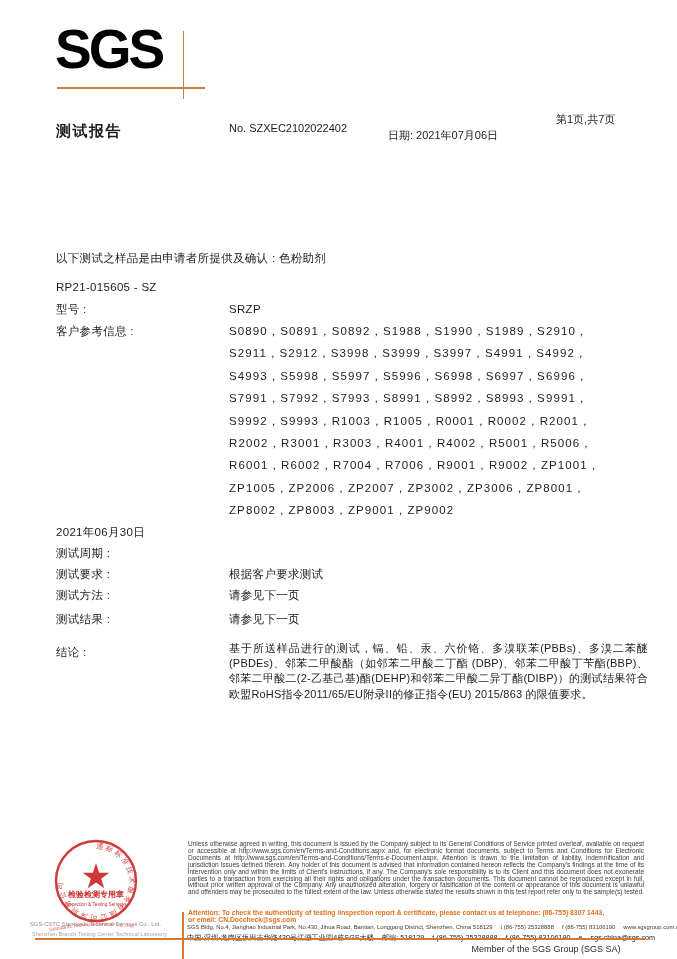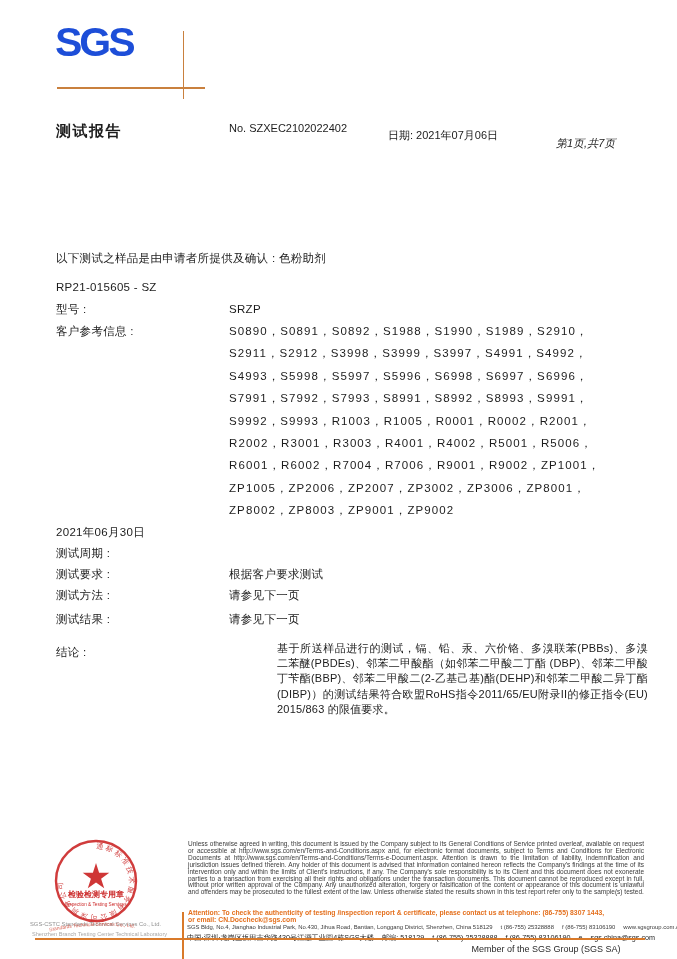--- a/index.html
+++ b/index.html
@@ -1,41 +1,41 @@
 <!DOCTYPE html>
 <html><head>
 <meta charset="utf-8">
 <style>
   html,body{margin:0;padding:0;background:#e9e9e9;}
   .page{
     position:relative;width:677px;height:959px;margin:0 auto;background:#ffffff;
     font-family:"Liberation Sans","DejaVu Sans",sans-serif;color:#222;overflow:hidden;
   }
   
-  .logo-text{position:absolute;left:55px;top:22px;font-size:41px;font-weight:bold;
-    color:#1d4ed8;letter-spacing:-3px;line-height:1;}
+  .logo-text{position:absolute;left:55px;top:22px;font-size:55px;font-weight:bold;
+    color:#000000;letter-spacing:-3px;line-height:1;}
   .logo-hline{position:absolute;left:57px;top:87px;width:148px;height:1.6px;background:#c9803e;}
   .logo-vline{position:absolute;left:183px;top:31px;width:1.4px;height:68px;background:#c9803e;}
   
   .h-title{position:absolute;left:56px;top:122px;font-size:15px;font-weight:bold;letter-spacing:1.5px;color:#1c1c1c;}
   .h-no{position:absolute;left:229px;top:122px;font-size:11px;color:#1c1c1c;}
   .h-date{position:absolute;left:388px;top:128px;font-size:11px;color:#1c1c1c;}
-  .h-page{position:absolute;left:556px;top:136px;font-size:11px;color:#1c1c1c;font-style:italic;}
+  .h-page{position:absolute;left:556px;top:112px;font-size:11px;color:#1c1c1c;}
   
   .applicant{position:absolute;left:56px;top:159px;font-size:11.5px;line-height:22px;color:#1c1c1c;letter-spacing:.4px;}
   
   .main{position:absolute;left:56px;top:247px;width:592px;font-size:11.5px;color:#1c1c1c;letter-spacing:.3px;}
   .intro{line-height:22px;margin-bottom:7px;}
   .kv{display:flex;line-height:22px;}
   .kv .k{width:173px;flex-shrink:0;}
   .kv .v{flex:1;}
   .refs div{line-height:22.4px;letter-spacing:1.1px;}
   .kv2{line-height:21.2px;}
   .gap-sm{margin-top:3px;}
-  .gap-md{margin-top:7px;gap:48px;}
+  .gap-md{margin-top:7px;}
   .conclusion{font-size:11px;line-height:15.3px;letter-spacing:.2px;padding-top:3px;width:418px;text-align:justify;}
   .k-conc{padding-top:3px;}
   
   .disclaimer{position:absolute;left:188px;top:841px;width:456px;font-size:6.5px;line-height:6.9px;
     text-align:justify;color:#3a3a3a;}
   .attention{position:absolute;left:188px;top:909px;width:456px;font-size:6.8px;line-height:7.4px;
     font-weight:bold;color:#e4701e;}
   .addr{position:absolute;left:187px;top:924px;width:460px;color:#3c3c3c;}
   .addr-row{display:flex;gap:8px;align-items:baseline;white-space:nowrap;}
   .addr-en{font-size:5.9px;}

